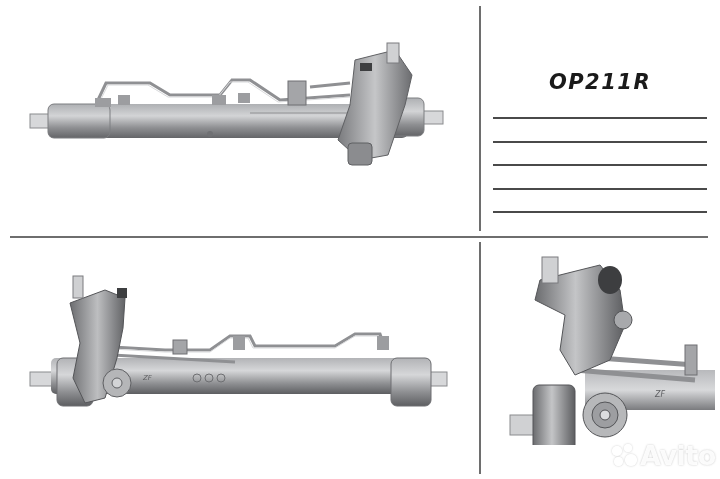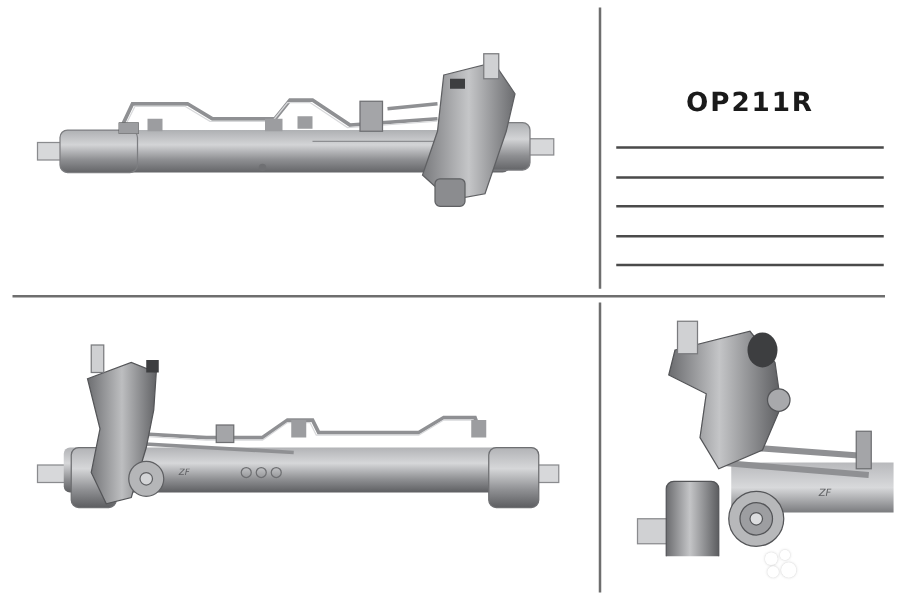--- a/index.html
+++ b/index.html
@@ -2,21 +2,21 @@
 <html><head>
 <meta charset="utf-8">
 <style>
   html, body { margin: 0; padding: 0; background: #ffffff; }
   body { width: 720px; height: 479px; position: relative; overflow: hidden;
          font-family: "DejaVu Sans", sans-serif; }
   .panel { position: absolute; }
   .vline { position: absolute; left: 479px; width: 2px; background: #6e6e6e; }
   .hline { position: absolute; left: 10px; top: 236px; width: 698px; height: 2px; background: #6e6e6e; }
   .part-code { position: absolute; left: 530px; top: 70px; width: 140px; text-align: center;
-               font-size: 21px; font-weight: bold; letter-spacing: 1.5px; color: #1a1a1a; }
+               font-size: 21px; font-weight: bold; letter-spacing: 1.5px; color: #1a1a1a; font-style: italic; }
   .rule { position: absolute; left: 493px; width: 214px; height: 2px; background: #4a4a4a; }
   .watermark { position: absolute; left: 612px; top: 440px; display: flex; align-items: center;
                color: rgba(255,255,255,0.92); font-size: 27px; font-weight: bold;
                text-shadow: 0 0 2px rgba(120,120,120,0.45); letter-spacing: -0.5px; }
   .wm-dots { position: relative; width: 26px; height: 24px; margin-right: 2px; }
   .wm-dots span { position: absolute; border-radius: 50%; background: rgba(255,255,255,0.92);
                   box-shadow: 0 0 2px rgba(120,120,120,0.45); }
   svg { display: block; }
 </style>
 </head>
@@ -154,13 +154,14 @@
   </svg>
 </div>
 
 <div class="watermark">
   <div class="wm-dots">
     <span style="left:0;top:2px;width:10px;height:10px;"></span>
     <span style="left:12px;top:0;width:8px;height:8px;"></span>
     <span style="left:2px;top:13px;width:9px;height:9px;"></span>
     <span style="left:13px;top:10px;width:12px;height:12px;"></span>
   </div>
+  <span>Avito</span>
 </div>
 
 </body></html>

